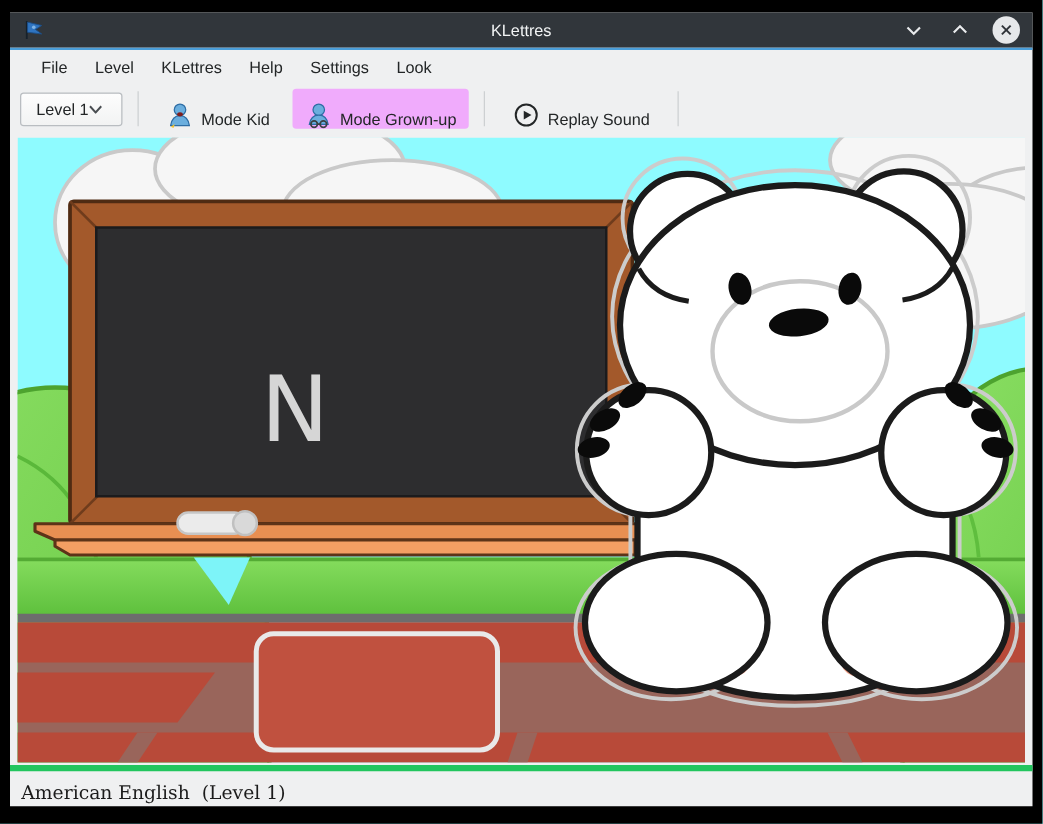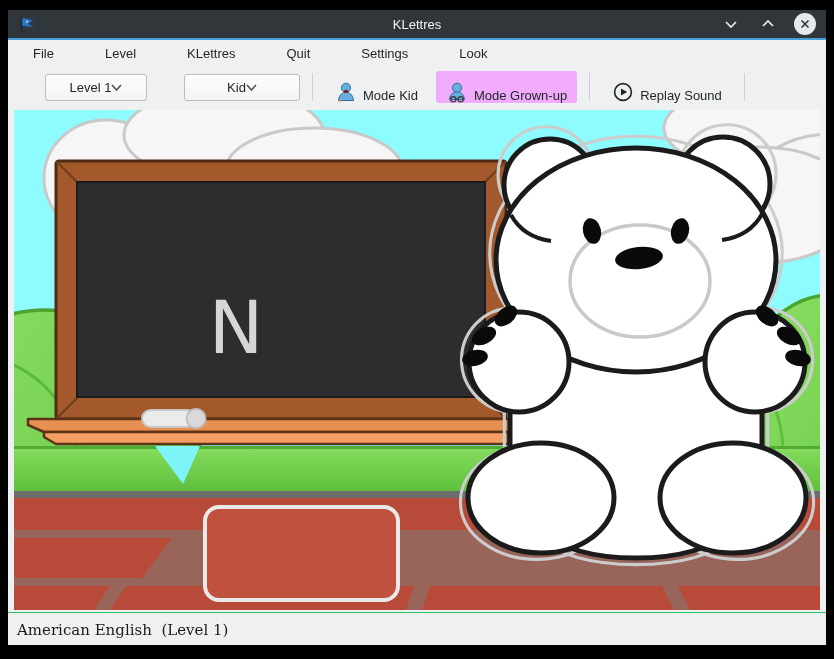--- a/index.html
+++ b/index.html
@@ -9,41 +9,41 @@
           display:flex;flex-direction:column;}
   
   .titlebar{height:28px;background:#31363b;position:relative;display:flex;align-items:center;flex:0 0 auto;}
   .app-icon{position:absolute;left:10px;top:5px;width:18px;height:18px;}
   .tb-title{position:absolute;left:0;right:0;text-align:center;color:#f2f4f5;font-size:13px;}
   .win-controls{position:absolute;right:10px;top:0;height:28px;display:flex;align-items:center;gap:15px;}
   .win-btn{width:22px;height:22px;display:flex;align-items:center;justify-content:center;}
   .close-btn{width:22px;height:22px;border-radius:50%;background:#e6e8ea;display:flex;align-items:center;justify-content:center;}
   .accent-line{height:2px;background:#4a9ed9;flex:0 0 auto;}
   
-  .menubar{height:26px;display:flex;align-items:center;padding-left:14px;font-size:13px;color:#232627;flex:0 0 auto;gap:29px;}
+  .menubar{height:26px;display:flex;align-items:center;padding-left:14px;font-size:13px;color:#232627;flex:0 0 auto;}
   .menu-item{padding:0 11px;cursor:default;}
   
   .toolbar{height:42px;display:flex;align-items:center;padding:0 8px;gap:8px;font-size:13px;color:#232627;flex:0 0 auto;}
   .combo{height:25px;border:1px solid #b9bdc1;border-radius:3px;background:linear-gradient(#fdfdfd,#f2f3f3);
-         display:flex;align-items:center;justify-content:center;padding:0 22px;margin-left:29px;}
+         display:flex;align-items:center;justify-content:flex-start;padding:0 12px;}
   .combo.c1{width:56px;}
   .combo.c2{width:70px;}
   .tb-sep{width:1px;height:28px;background:#cdd0d2;margin:0 4px;}
   .tb-btn{height:32px;display:flex;align-items:flex-end;gap:6px;padding:0 10px;border-radius:3px;}
   .tb-btn.active{background:#f0abfc;}
   .ticon{width:22px;height:22px;flex:0 0 auto;}
   
   .scene-wrap{flex:1 1 auto;padding:2px 6px;position:relative;}
   svg.scene{display:block;width:806px;height:500px;}
   .letter-input{position:absolute;left:195px;top:397px;width:197px;height:97px;box-sizing:border-box;
       background:#c0513f;border:4px solid #e9e9e9;border-radius:16px;color:#fff;font-size:44px;
       text-align:center;font-family:"DejaVu Sans",sans-serif;outline:none;padding:0;}
   
   .statusbar{height:33px;display:flex;align-items:center;padding-left:9px;flex:0 0 auto;
-      font-family:"DejaVu Serif",serif;font-size:15px;color:#1b1b1b;white-space:pre;border-top:1px solid #22c55e;}
+      font-family:"DejaVu Serif",serif;font-size:15px;color:#1b1b1b;white-space:pre;border-top:5px solid #22c55e;}
 </style>
 </head>
 <body>
 
 <div class="window">
 
   <div class="titlebar">
     <svg class="app-icon" viewBox="0 0 20 20">
       <rect x="3" y="2" width="1.6" height="16" fill="#17212b"></rect>
       <path d="M4.5 3 L17 6 L11.5 9.5 L17 13.5 L4.5 12 Z" fill="#2f74c0" stroke="#1b4f8a" stroke-width="0.8"></path>
@@ -68,34 +68,28 @@
         </svg>
       </span>
     </div>
   </div>
   <div class="accent-line"></div>
 
   <div class="menubar">
     <span class="menu-item">File</span>
     <span class="menu-item">Level</span>
     <span class="menu-item">KLettres</span>
-    <span class="menu-item">Quit</span>
+    <span class="menu-item">Help</span>
     <span class="menu-item">Settings</span>
     <span class="menu-item">Look</span>
   </div>
 
   <div class="toolbar">
     <div class="combo c1">
       <span>Level 1</span>
-      <svg width="11" height="7" viewBox="0 0 11 7">
-        <polyline points="1,1 5.5,6 10,1" fill="none" stroke="#4a4e52" stroke-width="1.5"></polyline>
-      </svg>
-    </div>
-    <div class="combo c2">
-      <span>Kid</span>
       <svg width="11" height="7" viewBox="0 0 11 7">
         <polyline points="1,1 5.5,6 10,1" fill="none" stroke="#4a4e52" stroke-width="1.5"></polyline>
       </svg>
     </div>
     <div class="tb-sep"></div>
     <div class="tb-btn">
       <svg class="ticon" viewBox="0 0 22 22">
         <circle cx="11" cy="6.8" r="4.6" fill="#6aaede" stroke="#2e6da4"></circle>
         <path d="M3.5 19.5 C4.5 12.6 8 11.4 11 11.4 C14 11.4 17.5 12.6 18.5 19.5 Z" fill="#6aaede" stroke="#2e6da4"></path>
         <ellipse cx="11" cy="10.4" rx="2.3" ry="1.7" fill="#7e1f1f"></ellipse>

